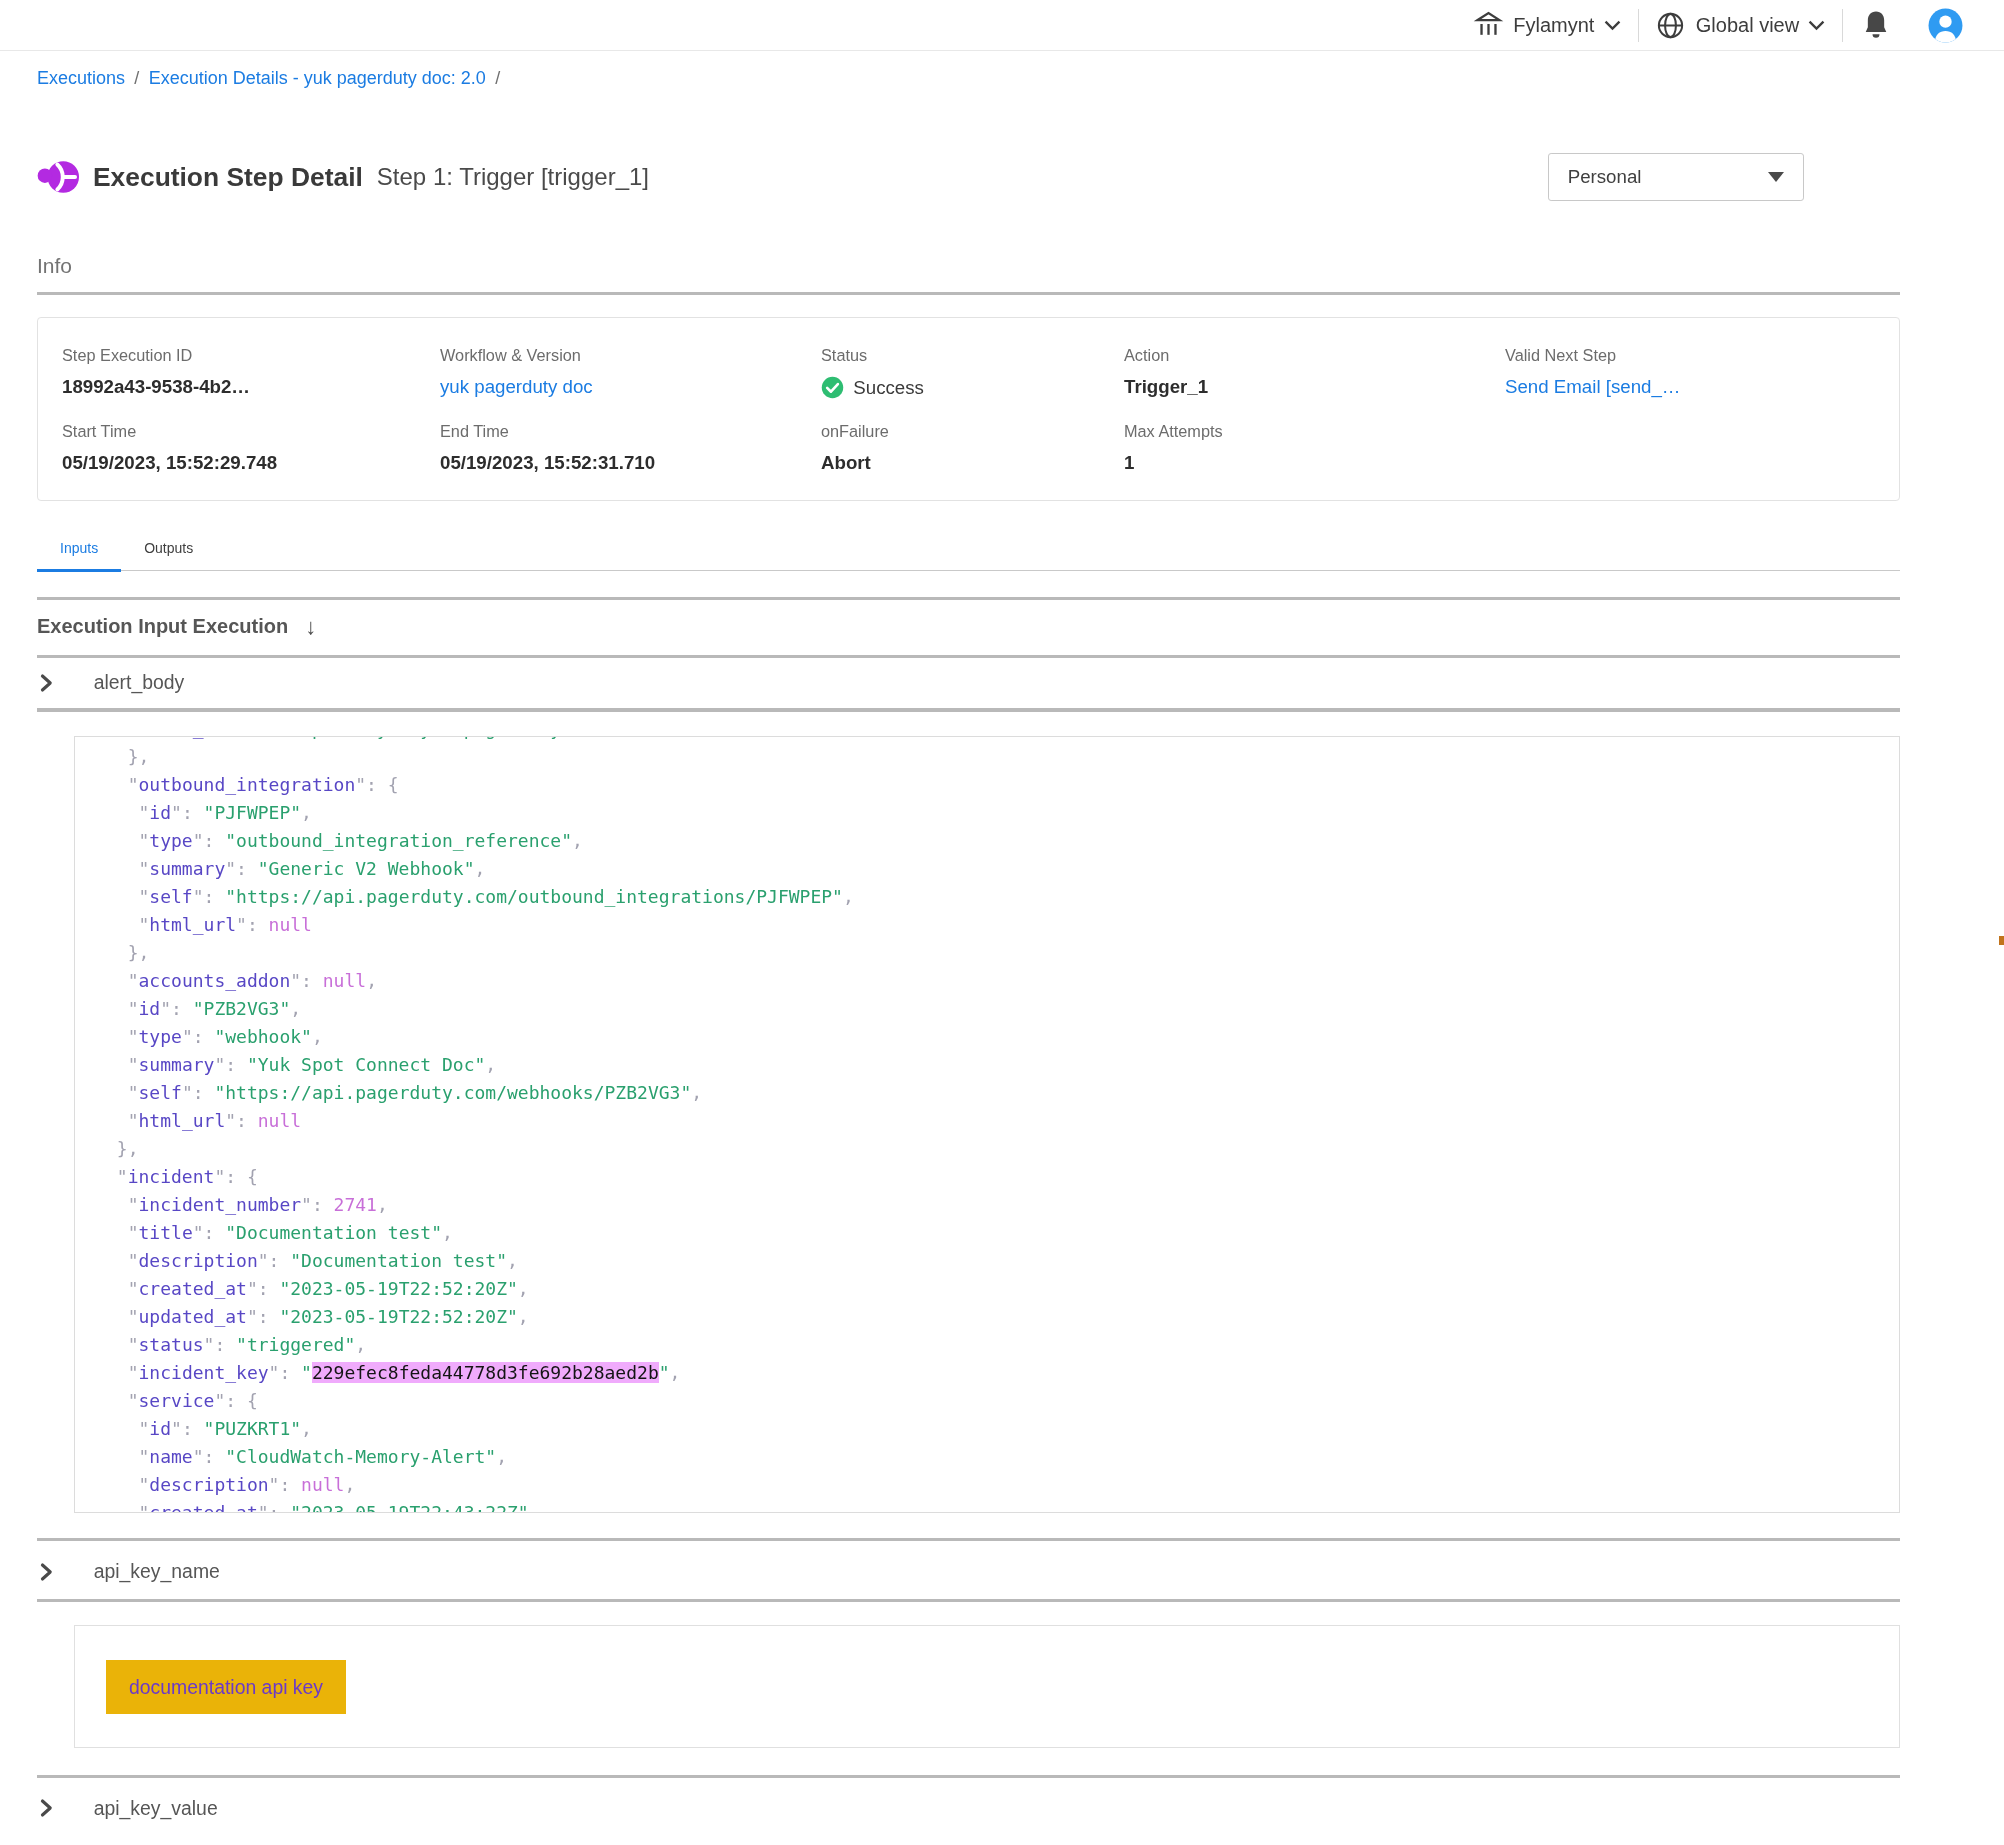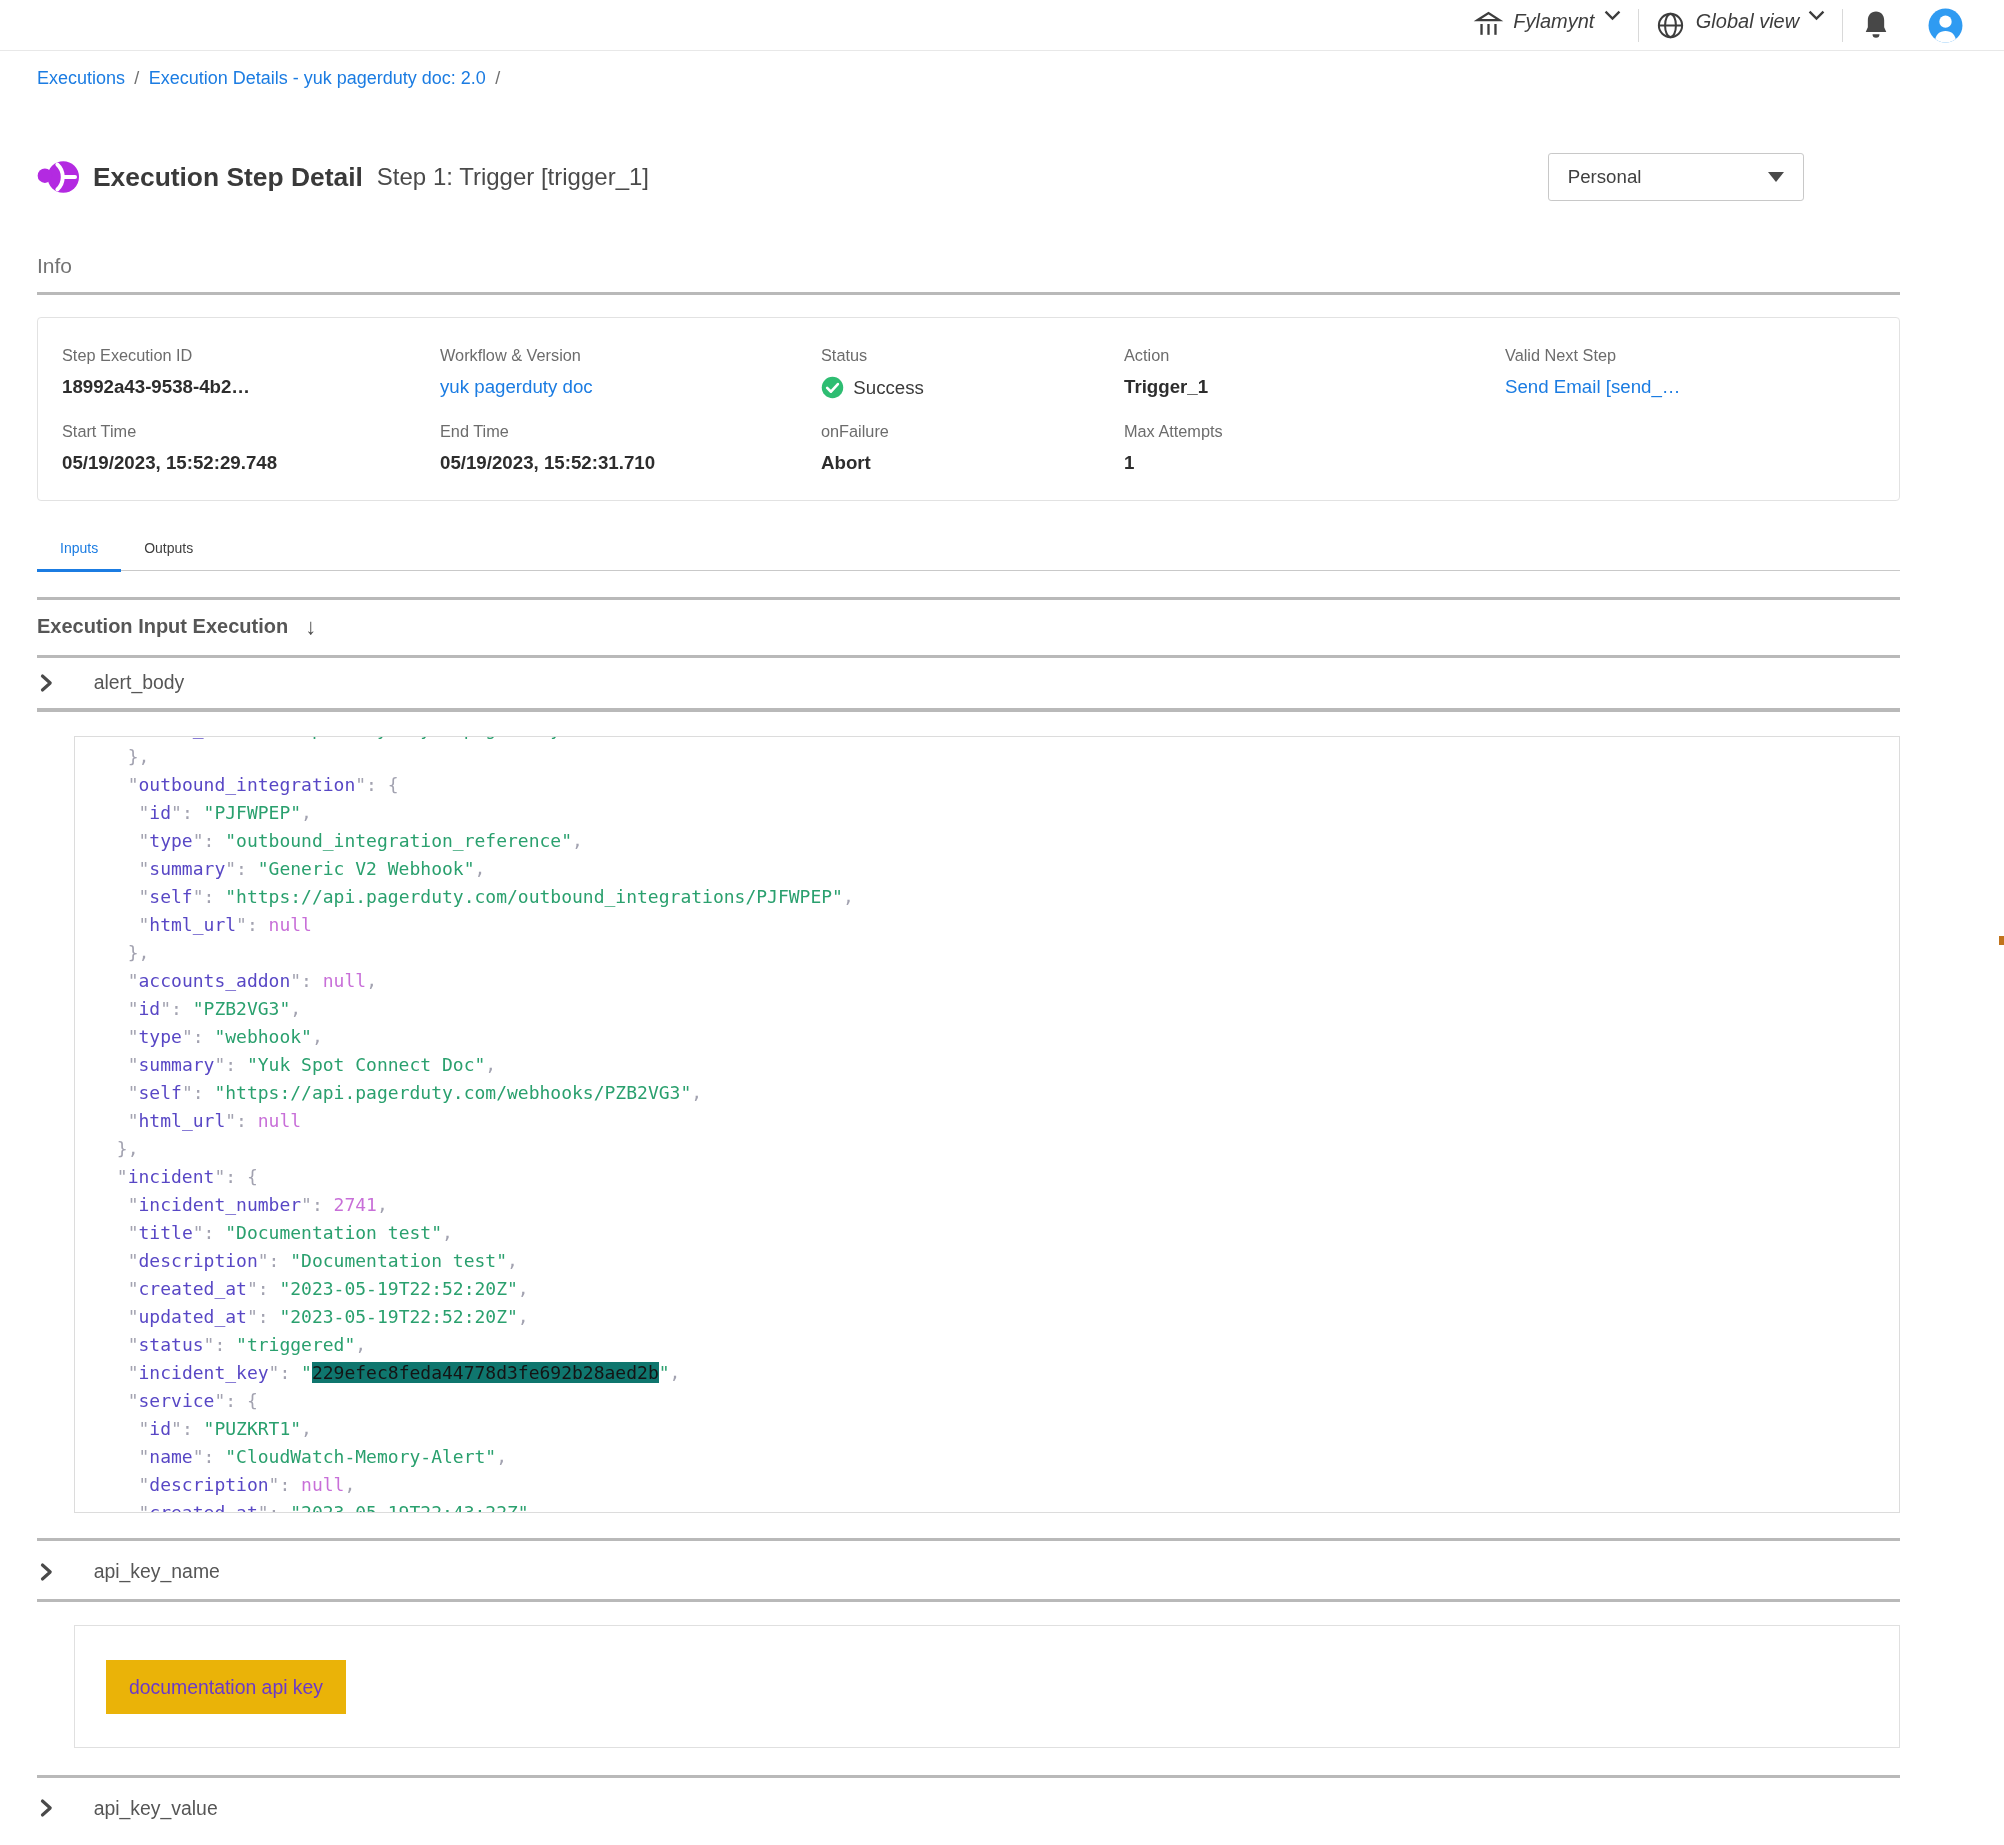--- a/index.html
+++ b/index.html
@@ -2,21 +2,21 @@
 <html style="font-size:12.4px"><head>
 <meta charset="utf-8">
 <style>
   * { margin:0; padding:0; box-sizing:border-box; }
   html,body { width:2005px; height:1846px; background:#ffffff; overflow:hidden;
     font-family:"Liberation Sans", sans-serif; color:#3d3d3d; }
 
   
   .topbar { height:51px; display:flex; align-items:center; justify-content:flex-end;
     padding-right:22px; border-bottom:0.8px solid #e8e8e8; background:#fff; }
-  .tb-item { display:flex; align-items:flex-start; gap:9.3px; padding:0 17px; cursor:pointer;font-style:italic; }
+  .tb-item { display:flex; align-items:center; gap:9.3px; padding:0 17px; cursor:pointer; }
   .tb-label { font-size:20px; color:#3d3d3d; }
   .tb-divider { width:0.8px; height:33px; background:#d9d9d9; }
   .icon-btn { padding:0 18.7px; display:flex; align-items:center; }
 
   
   .content { padding:0 105px 0 37px; }
   .hr-thick { height:3.1px; background:#b9b9b9; border:none; }
 
   .breadcrumb { margin-top:17px; font-size:18px; }
   .breadcrumb a { color:#1b7ce2; text-decoration:none; }
@@ -62,21 +62,21 @@
 
   .code-box { margin-top:24px; margin-left:37px; border:0.8px solid #dcdcdc;
     background:#fff; height:777px; overflow:hidden; }
   .code-inner { margin-top:-22px; padding-left:31px;
     font-family:"DejaVu Sans Mono", monospace; font-size:18px; }
   .cl { white-space:pre; height:28px; line-height:28px; }
   .tk-q { color:#a2a2b0; }
   .tk-k { color:#5847c5; }
   .tk-s { color:#2aa06e; }
   .tk-n { color:#c86fd8; }
-  .tk-h { background:#0f766e; color:#141414; }
+  .tk-h { background:#f0abfc; color:#141414; }
 
   .div-after-code { margin-top:25px; }
   .row-keyname { margin-top:19.4px; }
   .div-after-keyname { margin-top:16.3px; }
   .value-box { margin-top:23px; margin-left:37px; border:0.8px solid #e0e0e0;
     height:123px; background:#fff; }
   .chip { display:inline-block; margin:34px 0 0 31px; background:#eab308;
     padding:15.5px 23px; font-size:19.4px; color:#6b3ac8; }
   .div-after-valuebox { margin-top:26.4px; }
   .row-keyvalue { margin-top:18.7px; }

